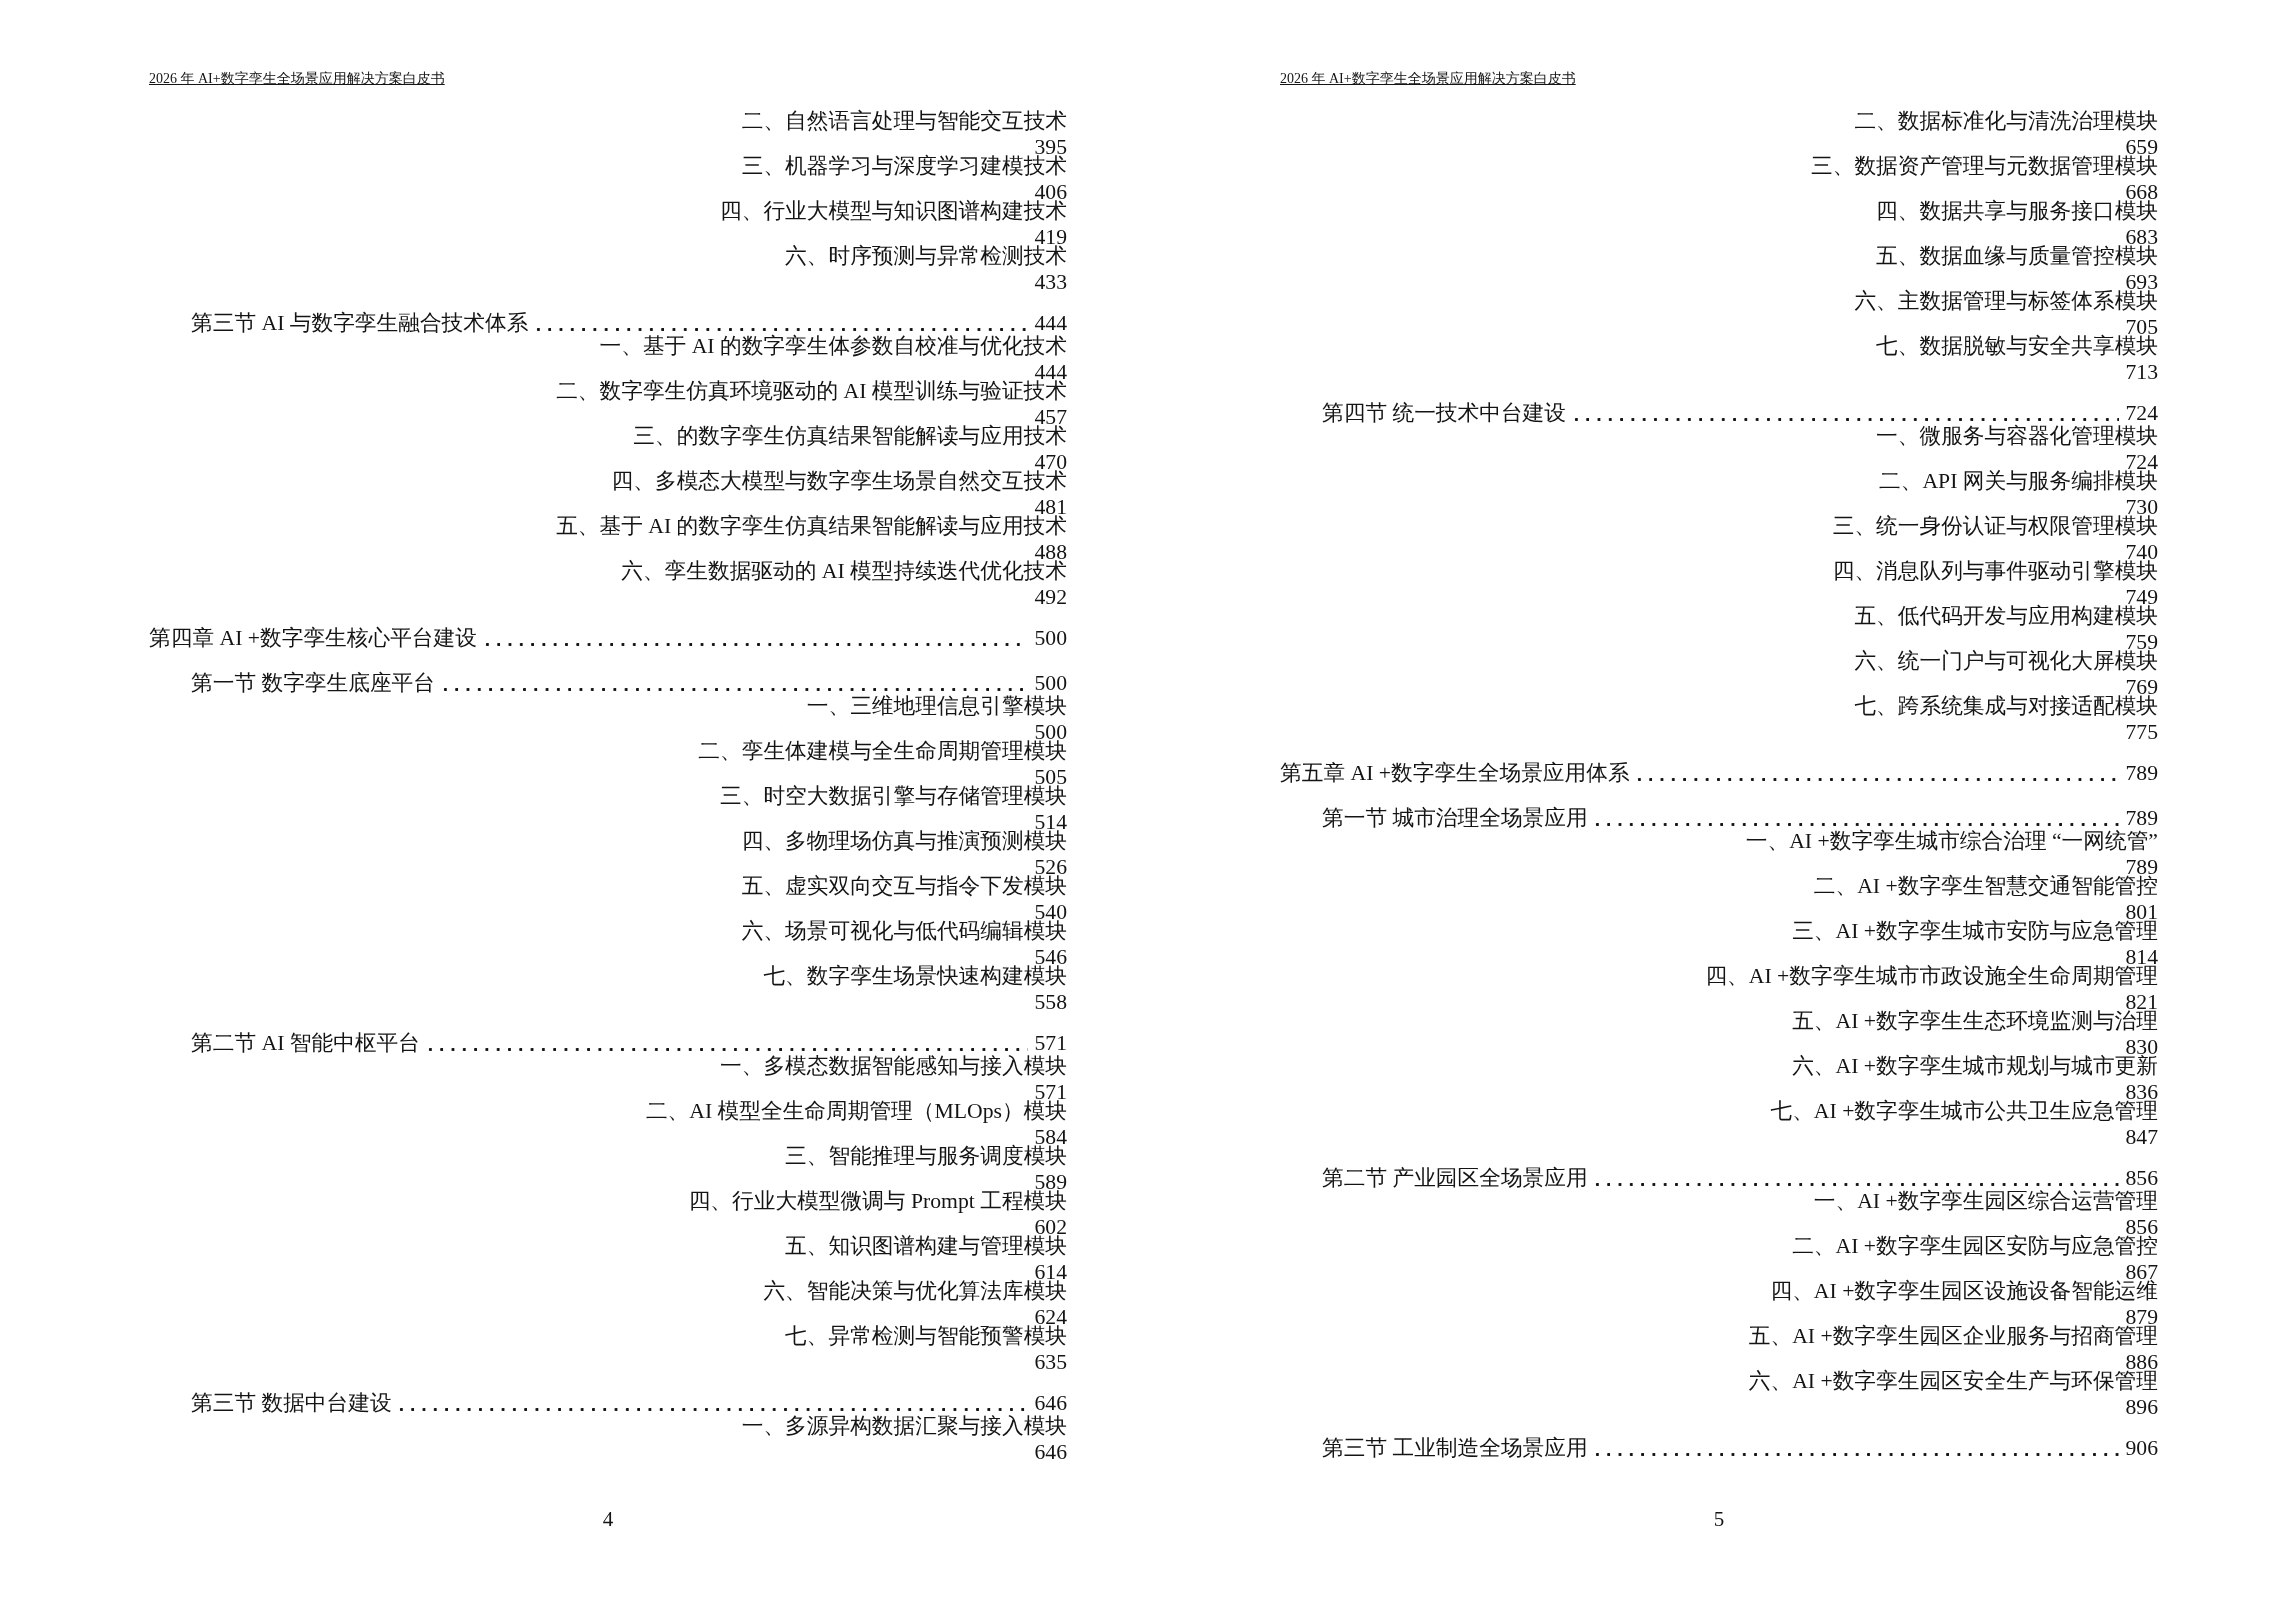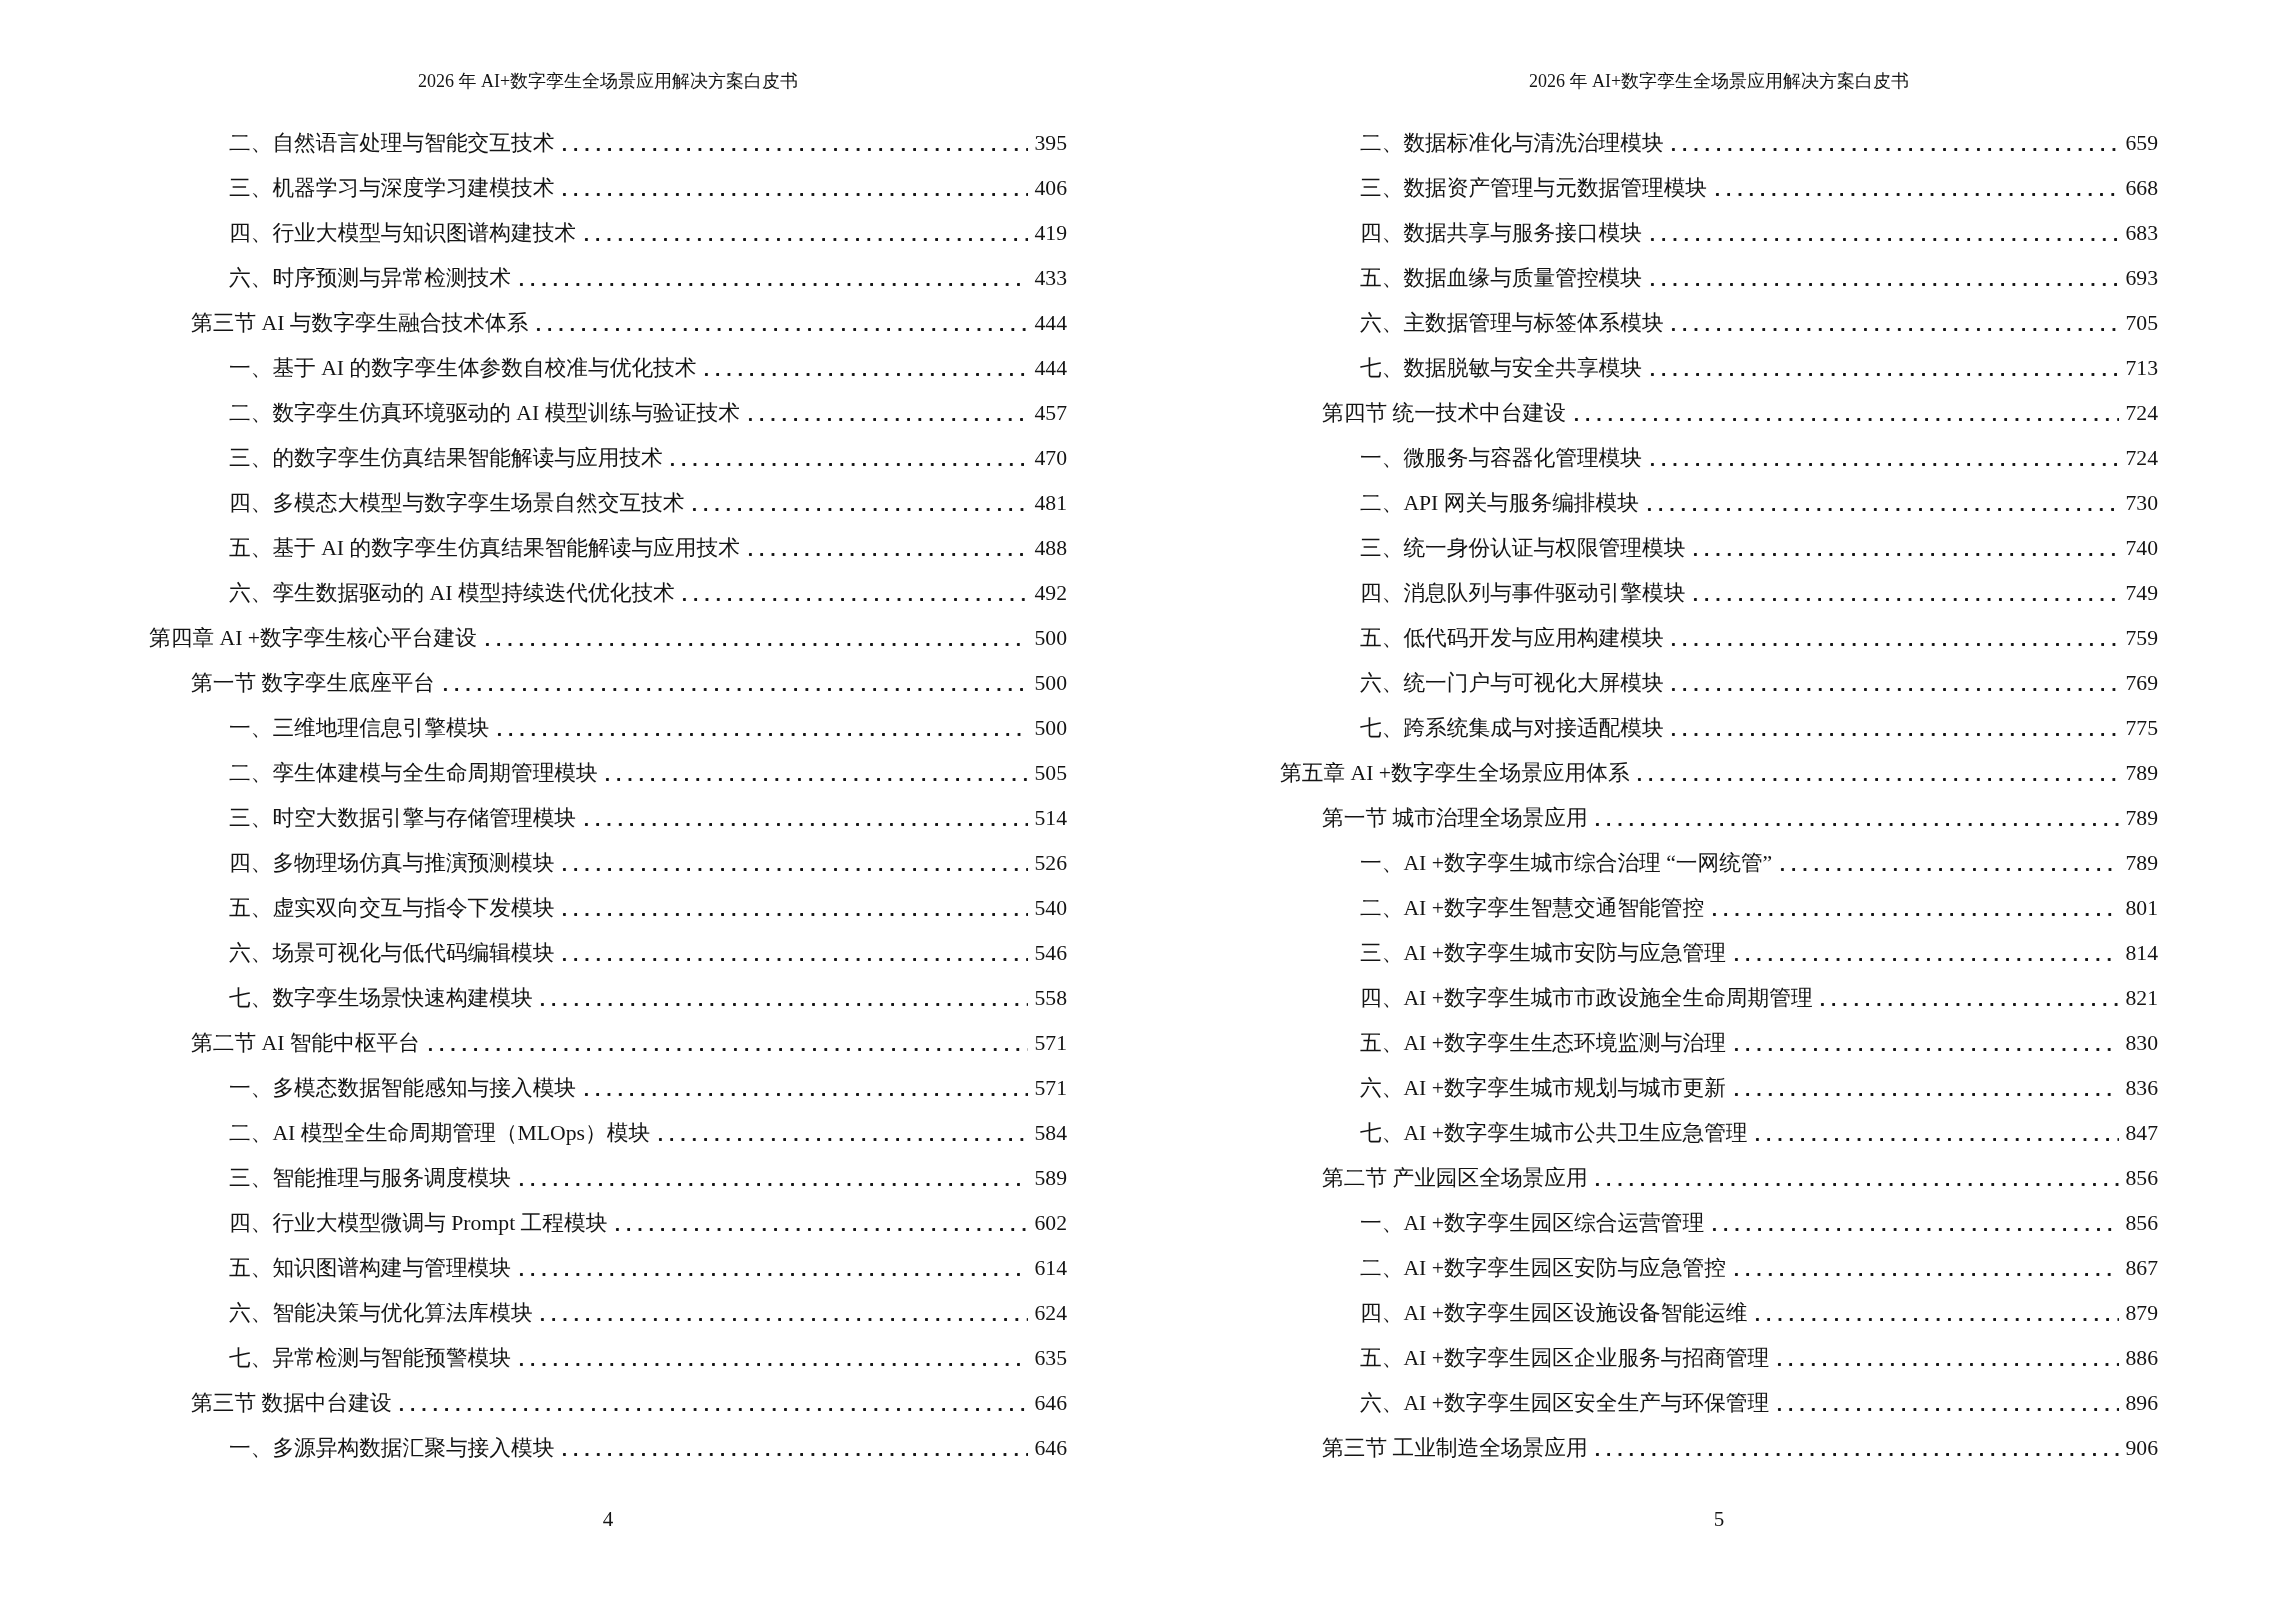--- a/index.html
+++ b/index.html
@@ -28,42 +28,43 @@
     bottom: 0;
   }
   .page--left  .content { left: 149px; width: 918px; }
   .page--right .content { left: 138px; width: 878px; }
 
   .page-header {
     position: absolute;
     top: 71px;
     left: 0;
     right: 0;
-    text-align: center;
-    font-size: 18px;
+    text-align: left;
+    font-size: 14px;
     line-height: 1.2;
     white-space: nowrap;
+    text-decoration: underline;
   }
 
   .entries {
     position: absolute;
     top: 110px;
     left: 0;
     right: 0;
   }
   .row {
     height: 45px;
     display: flex;
     align-items: flex-end;
     font-size: 21.7px;
     line-height: 1.05;
   }
   .row.chapter { padding-left: 0; }
   .row.section { padding-left: 42px; justify-content: space-between; }
-  .row.item    { padding-left: 80px; }
+  .row.item    { padding-left: 80px; flex-direction: column; }
 
   .label {
     white-space: nowrap;
     flex: 0 0 auto;
   }
   .leader {
     flex: 1 1 auto;
     height: 4.8px;
     margin: 0 6.7px 2.9px 7.7px;
     background-image: radial-gradient(circle at 2.4px 2.4px, #141414 1.3px, transparent 1.7px);

